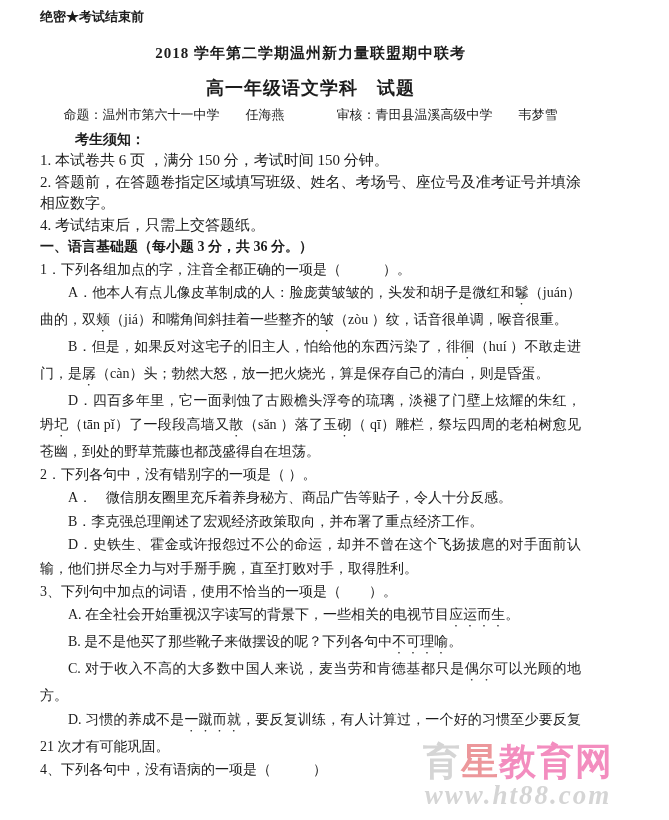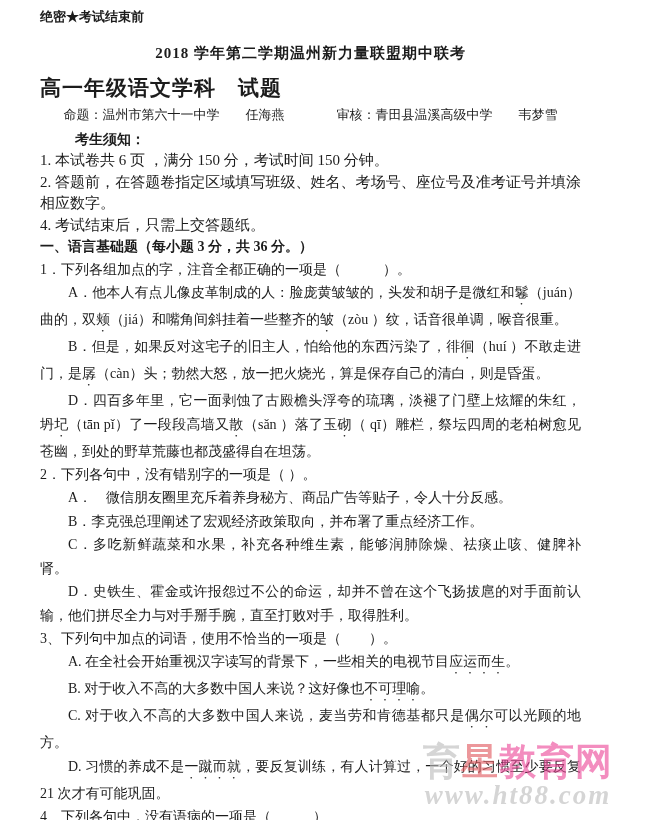--- a/index.html
+++ b/index.html
@@ -23,23 +23,23 @@
   }
   .title {
     font-size: 15px;
     font-weight: bold;
     text-align: center;
     margin: 13px 0 4px 0;
     letter-spacing: 1px;
     line-height: 28px;
   }
   .subtitle {
-    font-size: 21px;
+    font-size: 18px;
     font-weight: bold;
-    text-align: left;
+    text-align: center;
     margin: 9px 0 4px 0;
     letter-spacing: 1px;
     line-height: 24px;
   }
   .credits {
     font-size: 13px;
     text-align: center;
     margin: 5px 0 5px 0;
     line-height: 19px;
   }
@@ -128,27 +128,26 @@
       <div class="question">
         <div class="stem">1．下列各组加点的字，注音全都正确的一项是（　　　）。</div>
         <div class="option"><span>A．他本人有点儿像皮革制成的人：脸庞黄皱皱的，头发和胡子是微红和</span><span class="em-dot">鬈</span><span>（juán）曲的，双</span><span class="em-dot">颊</span><span>（jiá）和嘴角间斜挂着一些整齐的</span><span class="em-dot">皱</span><span>（zòu ）纹，话音很单调，喉音很重。</span></div>
         <div class="option"><span>B．但是，如果反对这宅子的旧主人，怕给他的东西污染了，徘</span><span class="em-dot">徊</span><span>（huí ）不敢走进门，是</span><span class="em-dot">孱</span><span>（càn）头；勃然大怒，放一把火烧光，算是保存自己的清白，则是昏蛋。</span></div>
         <div class="option"><span>D．四百多年里，它一面剥蚀了古殿檐头浮夸的琉璃，淡褪了门壁上炫耀的朱红，坍</span><span class="em-dot">圮</span><span>（tān pǐ）了一段段高墙又</span><span class="em-dot">散</span><span>（sǎn ）落了玉</span><span class="em-dot">砌</span><span>（ qī）雕栏，祭坛四周的老柏树愈见苍幽，到处的野草荒藤也都茂盛得自在坦荡。</span></div>
       </div>
       <div class="question">
         <div class="stem">2．下列各句中，没有错别字的一项是（ ）。</div>
         <div class="option"><span>A．　微信朋友圈里充斥着养身秘方、商品广告等贴子，令人十分反感。</span></div>
         <div class="option"><span>B．李克强总理阐述了宏观经济政策取向，并布署了重点经济工作。</span></div>
-        <div class="option"><span>C．多吃新鲜蔬菜和水果，补充各种维生素，能够润肺除燥、祛痰止咳、健脾补肾。</span></div>
         <div class="option"><span>D．史铁生、霍金或许报怨过不公的命运，却并不曾在这个飞扬拔扈的对手面前认输，他们拼尽全力与对手掰手腕，直至打败对手，取得胜利。</span></div>
       </div>
       <div class="question">
         <div class="stem">3、下列句中加点的词语，使用不恰当的一项是（　　）。</div>
         <div class="option"><span>A. 在全社会开始重视汉字读写的背景下，一些相关的电视节目</span><span class="em-dot">应运而生</span><span>。</span></div>
-        <div class="option"><span>B. 对于收入不高的大多数中国人来说？这好像也</span><span class="em-dot">不可理喻</span><span>。</span></div>
+        <div class="option"><span>B. 是不是他买了那些靴子来做摆设的呢？下列各句中</span><span class="em-dot">不可理喻</span><span>。</span></div>
         <div class="option"><span>C. 对于收入不高的大多数中国人来说，麦当劳和肯德基都只是</span><span class="em-dot">偶尔</span><span>可以光顾的地方。</span></div>
         <div class="option"><span>D. 习惯的养成不是</span><span class="em-dot">一蹴而就</span><span>，要反复训练，有人计算过，一个好的习惯至少要反复 21 次才有可能巩固。</span></div>
       </div>
       <div class="question">
         <div class="stem">4、下列各句中，没有语病的一项是（　　　）</div>
       </div>
     </div>
 
   <div class="watermark">
     <div class="watermark-line1" id="wm-line1"><span style="color: rgb(188, 188, 188);">育</span><span style="color: rgb(226, 89, 94);">星</span><span style="color: #ec4899;">教育网</span></div>

